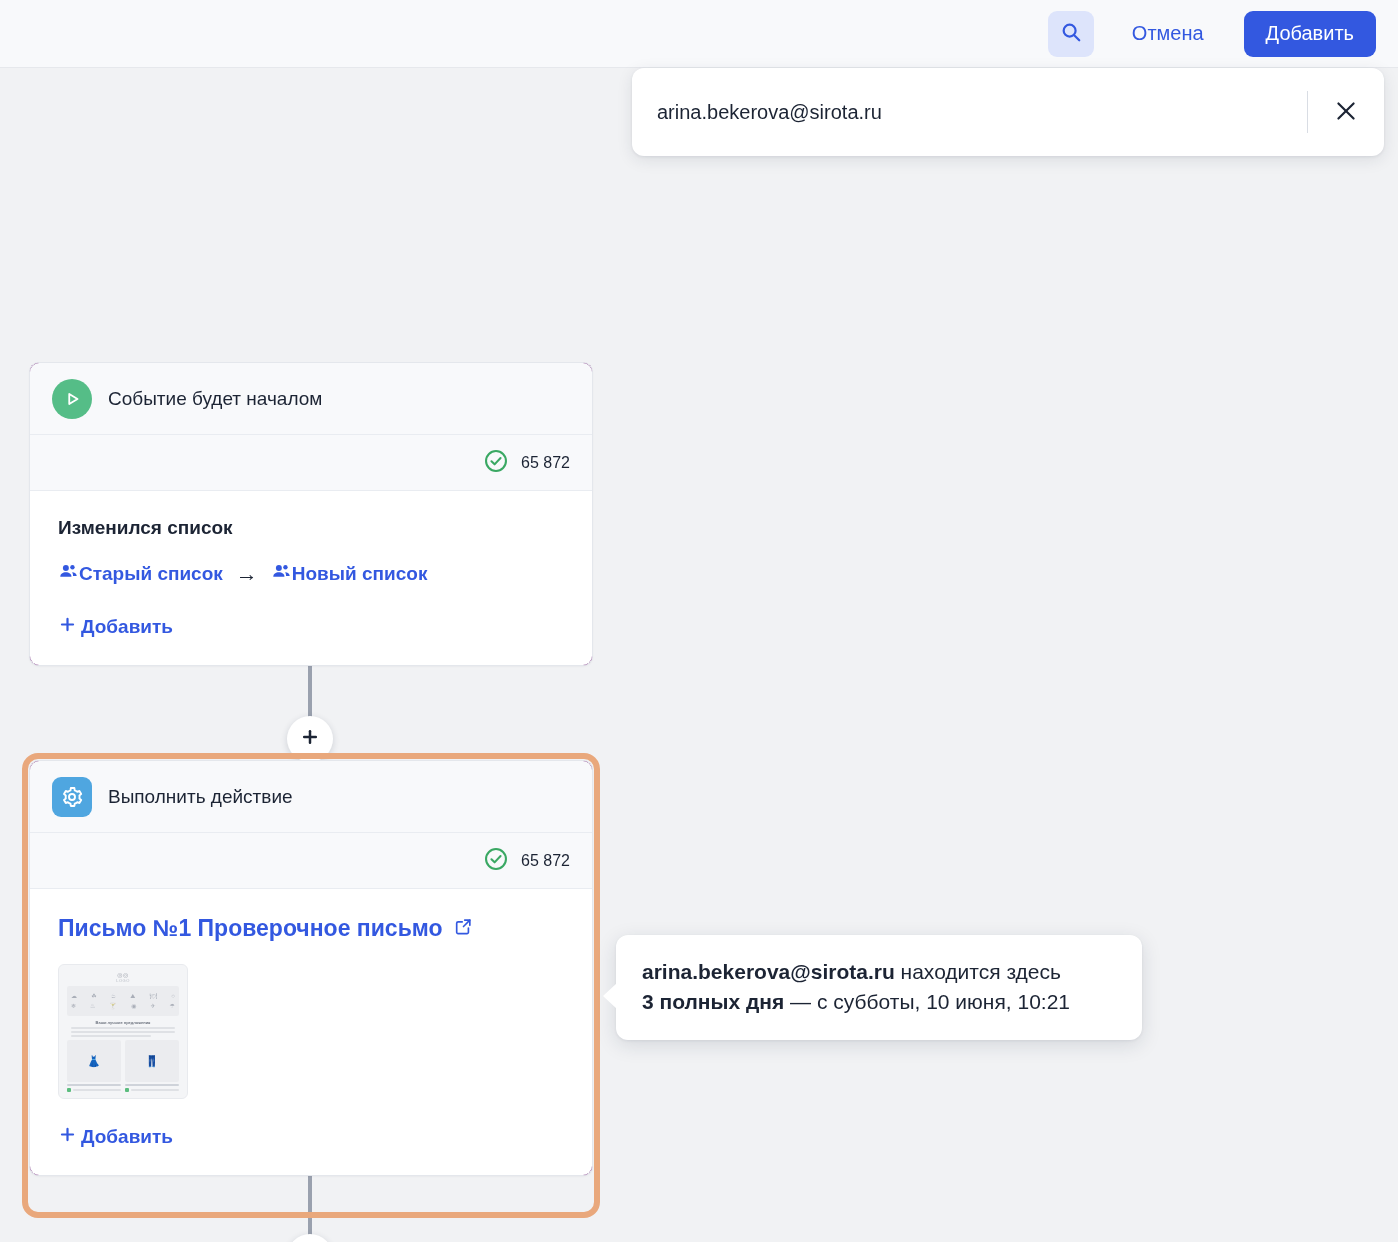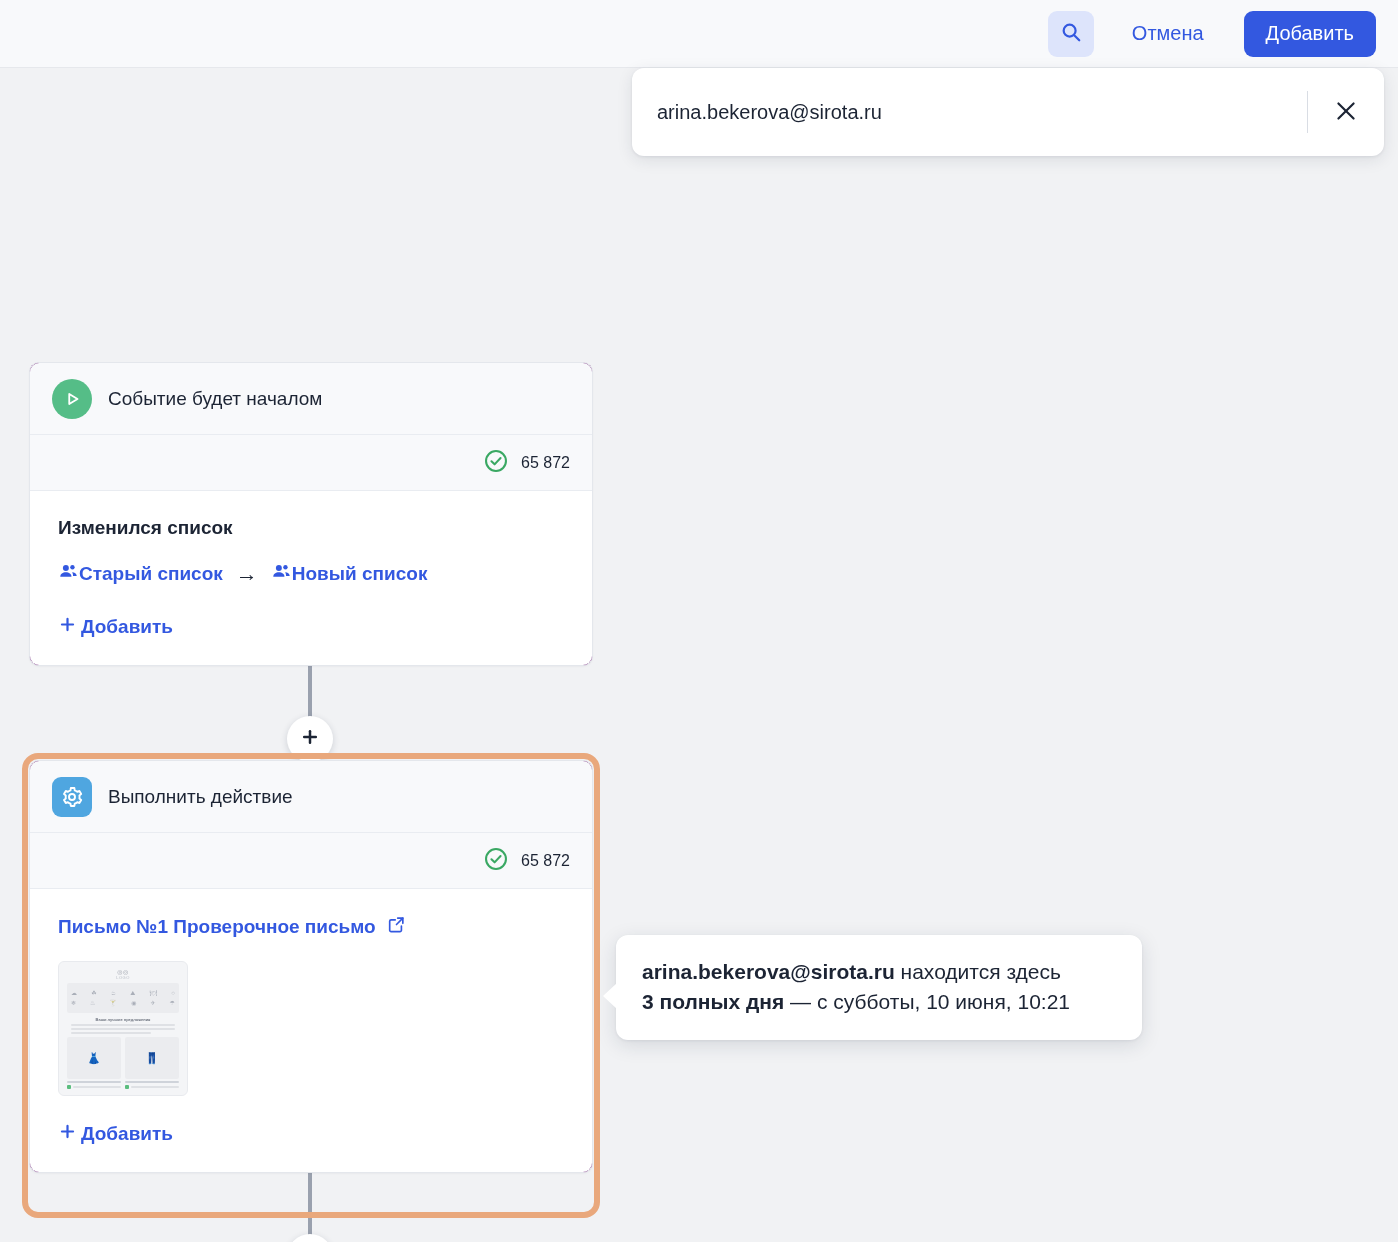--- a/index.html
+++ b/index.html
@@ -224,21 +224,21 @@
     color: #3358e0;
     font-size: 19px;
     font-weight: bold;
     cursor: pointer;
   }
   .email-link {
     display: inline-flex;
     align-items: center;
     gap: 11px;
     color: #3358e0;
-    font-size: 19px;
+    font-size: 23px;
     font-weight: bold;
     cursor: pointer;
     margin-bottom: 22px;
   }
 
   
   .thumb {
     width: 130px; height: 135px;
     background: #f4f5f7;
     border: 1px solid #e8eaee;

